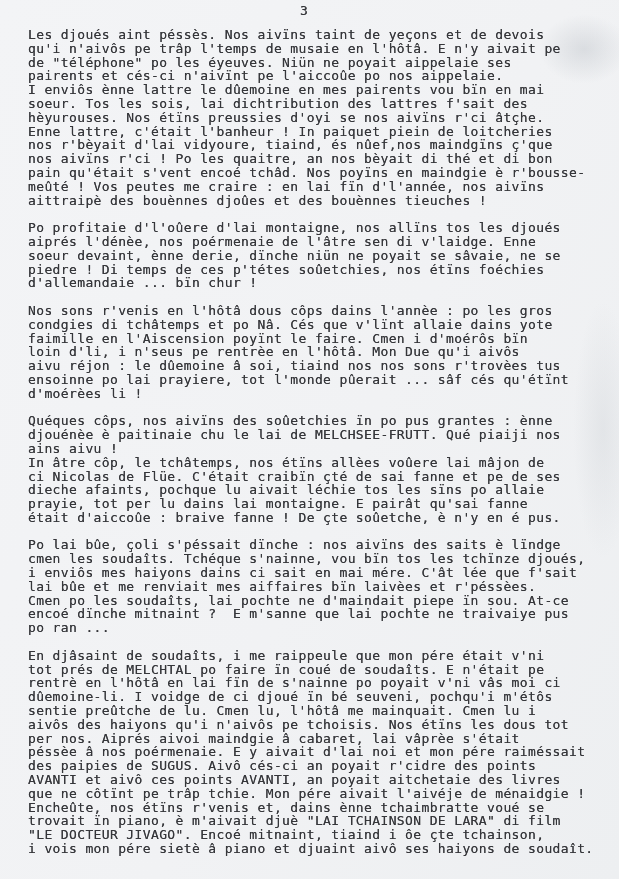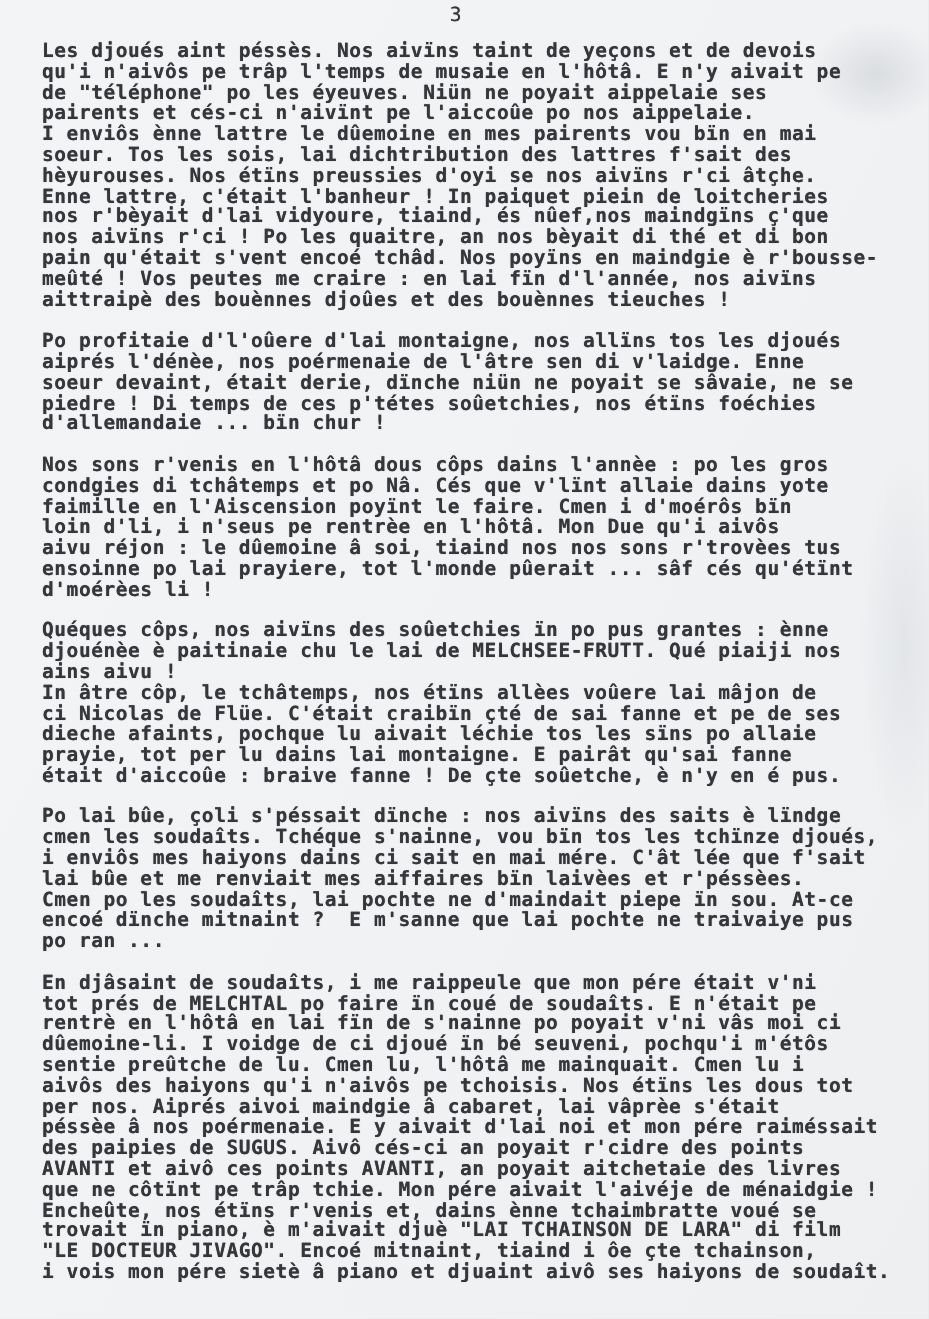--- a/index.html
+++ b/index.html
@@ -44,21 +44,20 @@
     left: 28px;
     top: 28px;
     font-size: 13px;
     line-height: 13.8px;
     letter-spacing: 0.37px;
     white-space: pre;
     text-shadow: 0 0 0.5px rgba(45,45,50,0.75);
   }
   .para {
     margin: 0 0 13.8px 0;
-    font-weight: bold;
   }
   .para:last-child {
     margin-bottom: 0;
   }
 </style>
 </head>
 <body>
 
 <div class="page">
   <div class="smudge tr"></div>
@@ -71,21 +70,21 @@
 I enviôs ènne lattre le dûemoine en mes pairents vou bïn en mai
 soeur. Tos les sois, lai dichtribution des lattres f'sait des
 hèyurouses. Nos étïns preussies d'oyi se nos aivïns r'ci âtçhe.
 Enne lattre, c'était l'banheur ! In paiquet piein de loitcheries
 nos r'bèyait d'lai vidyoure, tiaind, és nûef,nos maindgïns ç'que
 nos aivïns r'ci ! Po les quaitre, an nos bèyait di thé et di bon
 pain qu'était s'vent encoé tchâd. Nos poyïns en maindgie è r'bousse-
 meûté ! Vos peutes me craire : en lai fïn d'l'année, nos aivïns
 aittraipè des bouènnes djoûes et des bouènnes tieuches !</div><div class="para">Po profitaie d'l'oûere d'lai montaigne, nos allïns tos les djoués
 aiprés l'dénèe, nos poérmenaie de l'âtre sen di v'laidge. Enne
-soeur devaint, était derie, dïnche niün ne poyait se sâvaie, ne se
+soeur devaint, ènne derie, dïnche niün ne poyait se sâvaie, ne se
 piedre ! Di temps de ces p'tétes soûetchies, nos étïns foéchies
 d'allemandaie ... bïn chur !</div><div class="para">Nos sons r'venis en l'hôtâ dous côps dains l'annèe : po les gros
 condgies di tchâtemps et po Nâ. Cés que v'lïnt allaie dains yote
 faimille en l'Aiscension poyïnt le faire. Cmen i d'moérôs bïn
 loin d'li, i n'seus pe rentrèe en l'hôtâ. Mon Due qu'i aivôs
 aivu réjon : le dûemoine â soi, tiaind nos nos sons r'trovèes tus
 ensoinne po lai prayiere, tot l'monde pûerait ... sâf cés qu'étïnt
 d'moérèes li !</div><div class="para">Quéques côps, nos aivïns des soûetchies ïn po pus grantes : ènne
 djouénèe è paitinaie chu le lai de MELCHSEE-FRUTT. Qué piaiji nos
 ains aivu !

